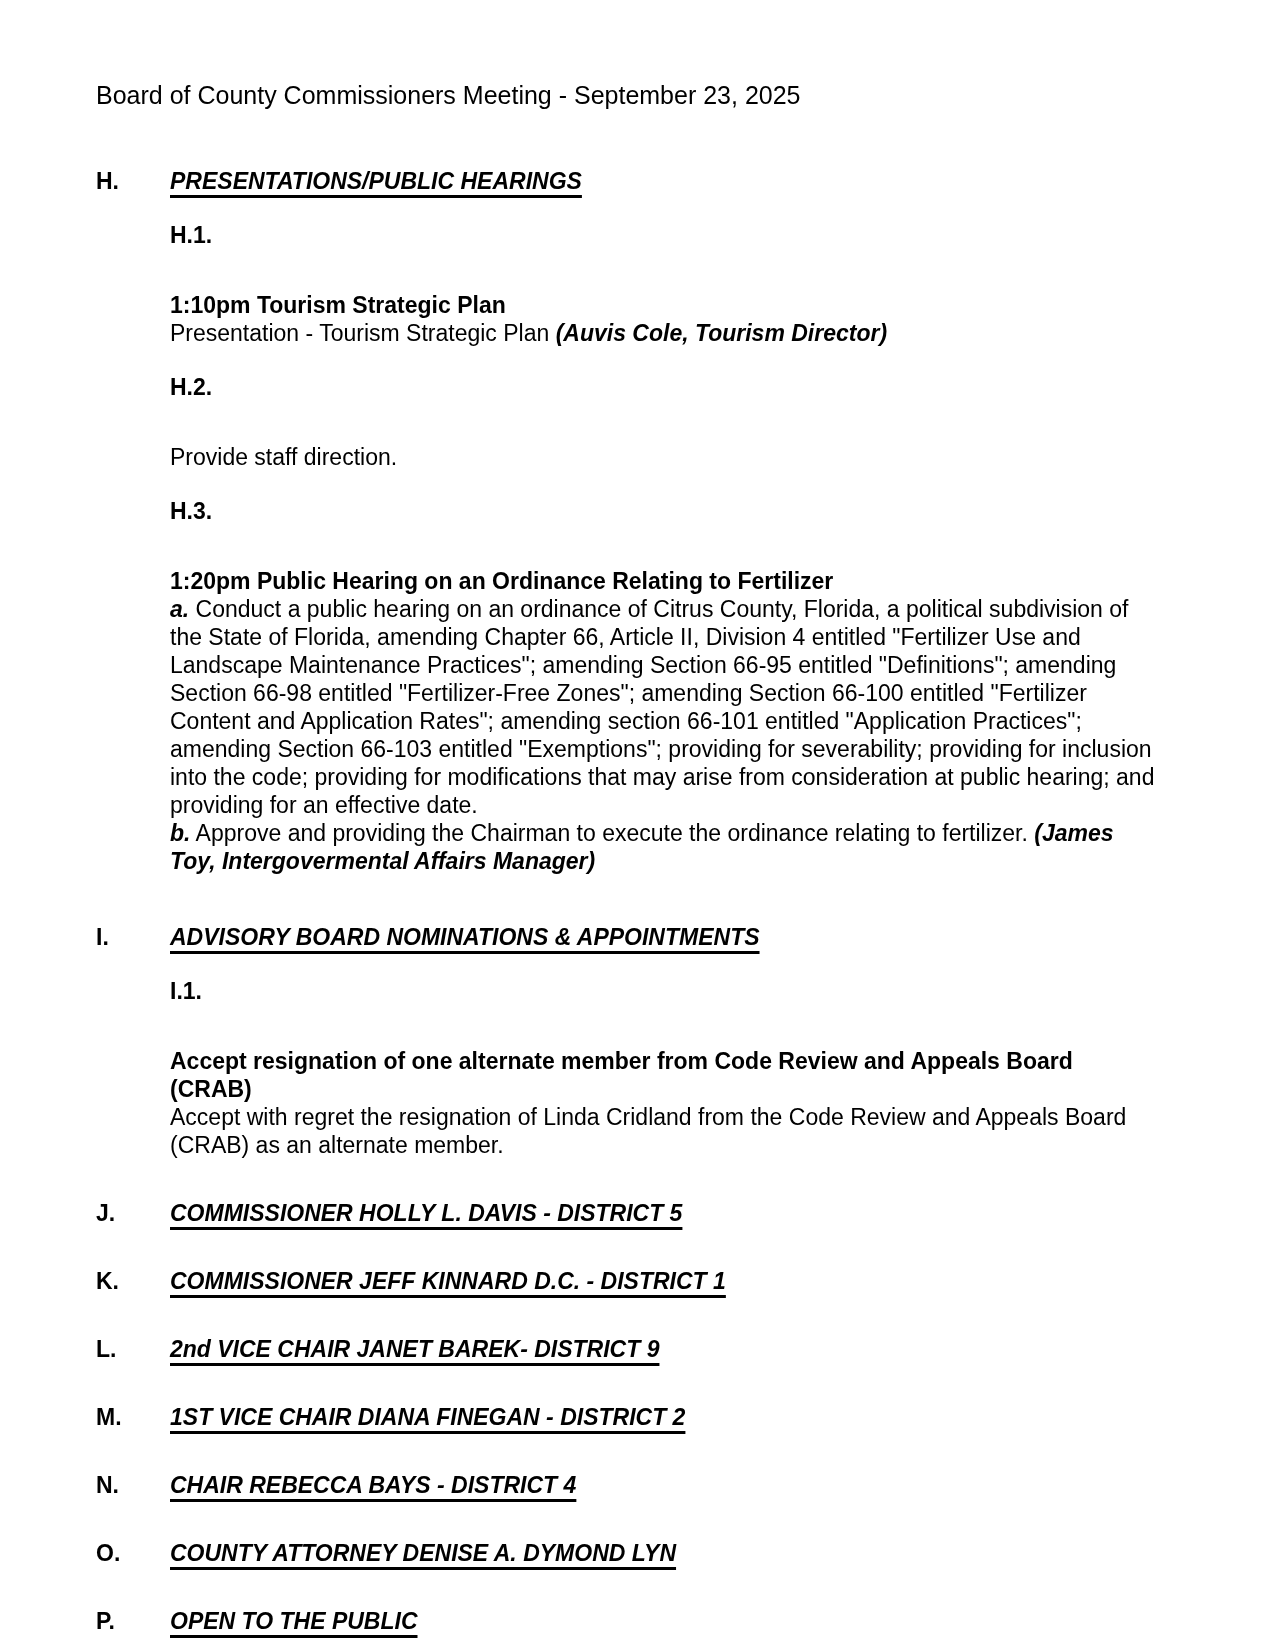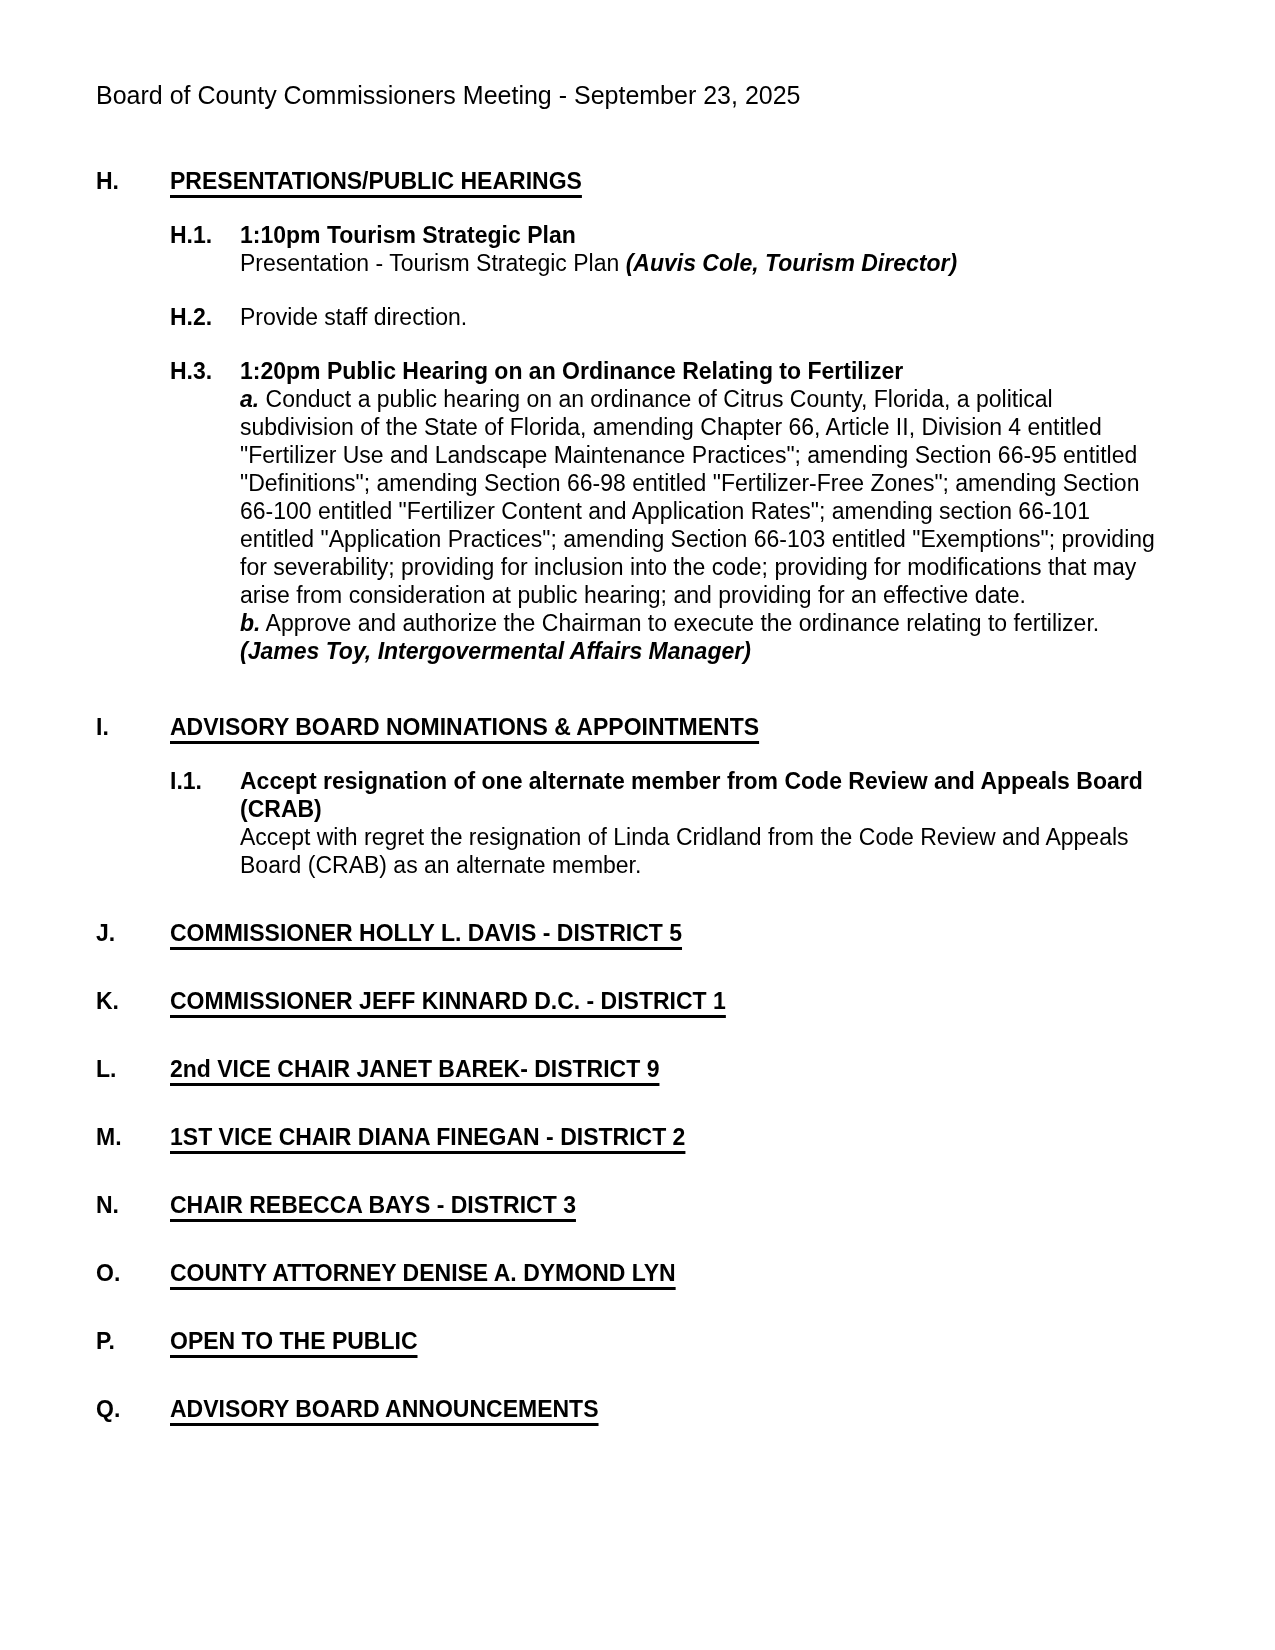--- a/index.html
+++ b/index.html
@@ -21,25 +21,26 @@
     overflow: hidden;
   }
   .doc-header { font-size: 25px; line-height: 28px; }
   .b { font-weight: bold; font-style: italic; }
   .sec-row { display: flex; font-weight: bold; }
   .sec-letter { flex: 0 0 74px; }
   .sec-title {
     text-decoration: underline;
     text-decoration-thickness: 3px;
     text-underline-offset: 6px;
+    font-style: italic;
   }
   .sec-h     { margin-top: 58px; }
   .sec-i     { margin-top: 48px; }
   .sec-plain { margin-top: 40px; }
-  .item { display: flex; margin-left: 74px; margin-top: 26px; }
+  .item { display: flex; margin-left: 74px; margin-top: 26px; flex-direction: column; }
   .item-num  { flex: 0 0 70px; font-weight: bold; }
   .item-body { flex: 1; min-width: 0; }
   .item-title { font-weight: bold; }
   .para { margin: 0; }
 </style>
 </head>
 <body>
 
 <div class="page">
 
@@ -64,21 +65,21 @@
       <div class="item-body">
         <div class="item-desc">Provide staff direction.</div>
       </div>
     </div>
 
     <div class="item">
       <span class="item-num">H.3.</span>
       <div class="item-body">
         <div class="item-title">1:20pm Public Hearing on an Ordinance Relating to Fertilizer</div>
         <div class="para"><span class="b">a.</span><span> Conduct a public hearing on an ordinance of Citrus County, Florida, a political subdivision of the State of Florida, amending Chapter 66, Article II, Division 4 entitled "Fertilizer Use and Landscape Maintenance Practices"; amending Section 66-95 entitled "Definitions"; amending Section 66-98 entitled "Fertilizer-Free Zones"; amending Section 66-100 entitled "Fertilizer Content and Application Rates"; amending section 66-101 entitled "Application Practices"; amending Section 66-103 entitled "Exemptions"; providing for severability; providing for inclusion into the code; providing for modifications that may arise from consideration at public hearing; and providing for an effective date.</span></div>
-        <div class="para"><span class="b">b.</span><span>  Approve and authorize the Chairman to execute the ordinance relating to fertilizer. </span><span class="b">(James Toy, Intergovermental Affairs Manager)</span></div>
+        <div class="para"><span class="b">b.</span><span>  Approve and providing the Chairman to execute the ordinance relating to fertilizer. </span><span class="b">(James Toy, Intergovermental Affairs Manager)</span></div>
       </div>
     </div>
   </section>
 
   <section class="sec-i">
     <div class="sec-row">
       <span class="sec-letter">I.</span>
       <span class="sec-title">ADVISORY BOARD NOMINATIONS &amp; APPOINTMENTS</span>
     </div>
 
@@ -115,21 +116,21 @@
   <section class="sec-plain">
     <div class="sec-row">
       <span class="sec-letter">M.</span>
       <span class="sec-title">1ST VICE CHAIR DIANA FINEGAN - DISTRICT 2</span>
     </div>
   </section>
 
   <section class="sec-plain">
     <div class="sec-row">
       <span class="sec-letter">N.</span>
-      <span class="sec-title">CHAIR REBECCA BAYS - DISTRICT 3</span>
+      <span class="sec-title">CHAIR REBECCA BAYS - DISTRICT 4</span>
     </div>
   </section>
 
   <section class="sec-plain">
     <div class="sec-row">
       <span class="sec-letter">O.</span>
       <span class="sec-title">COUNTY ATTORNEY DENISE A. DYMOND LYN</span>
     </div>
   </section>
 

